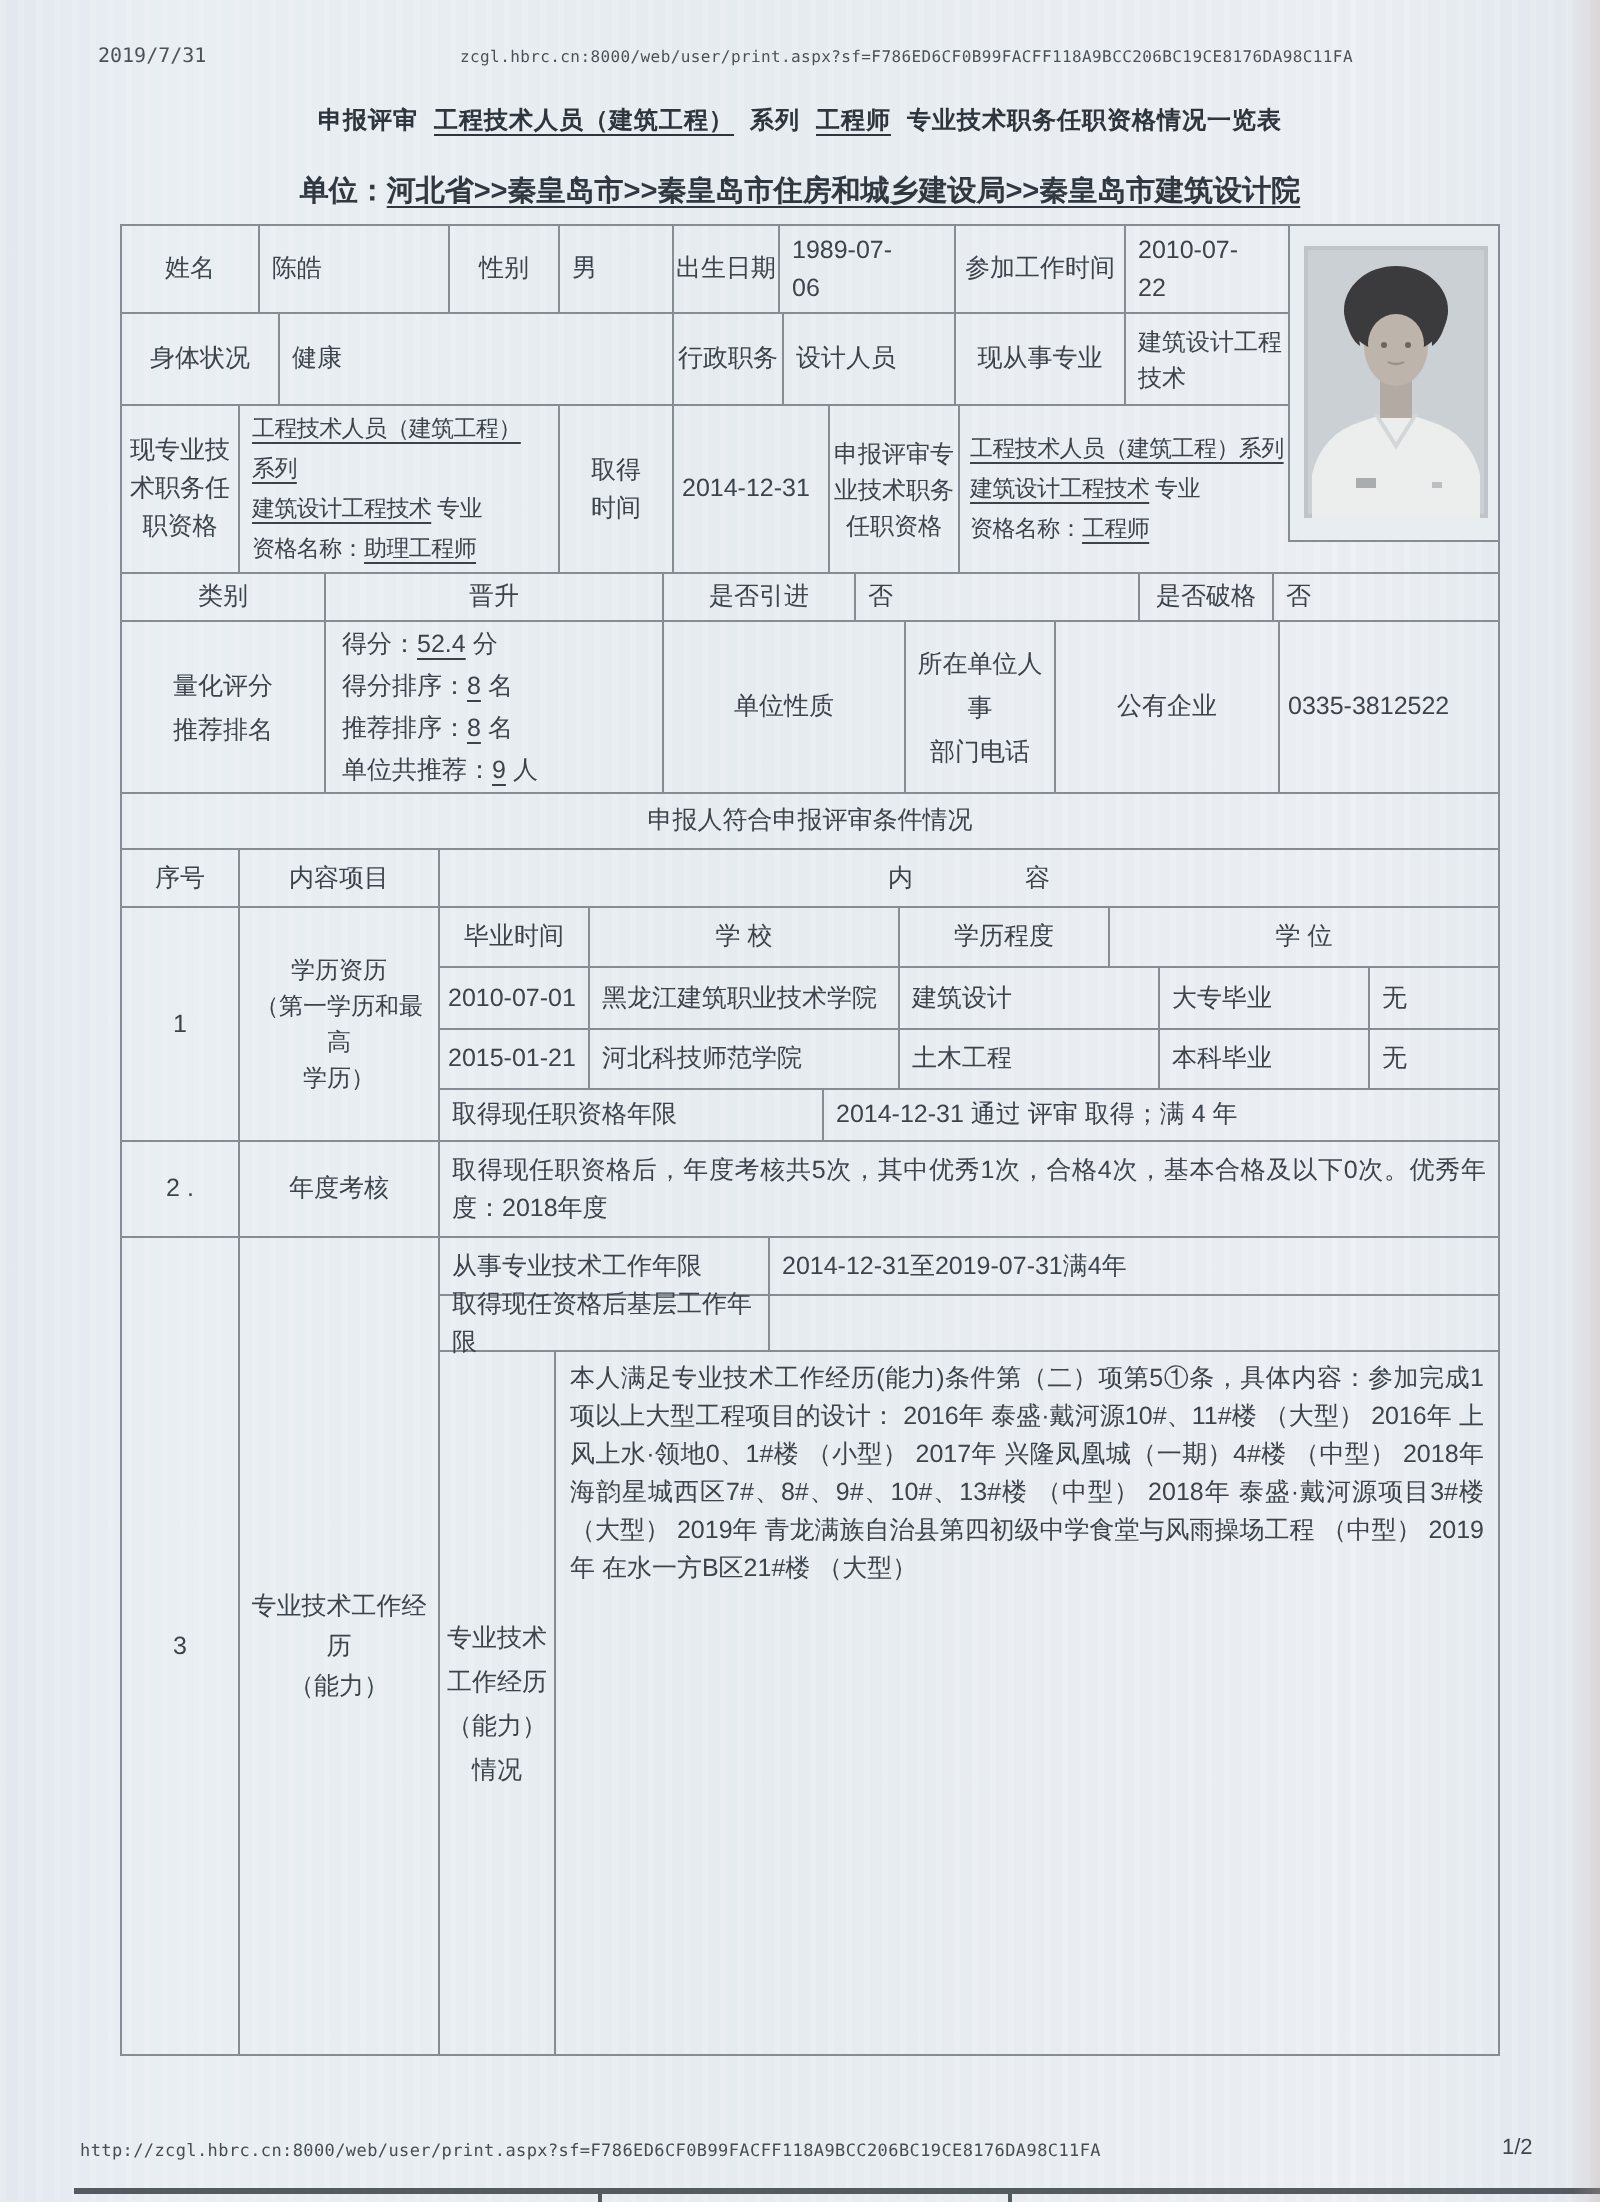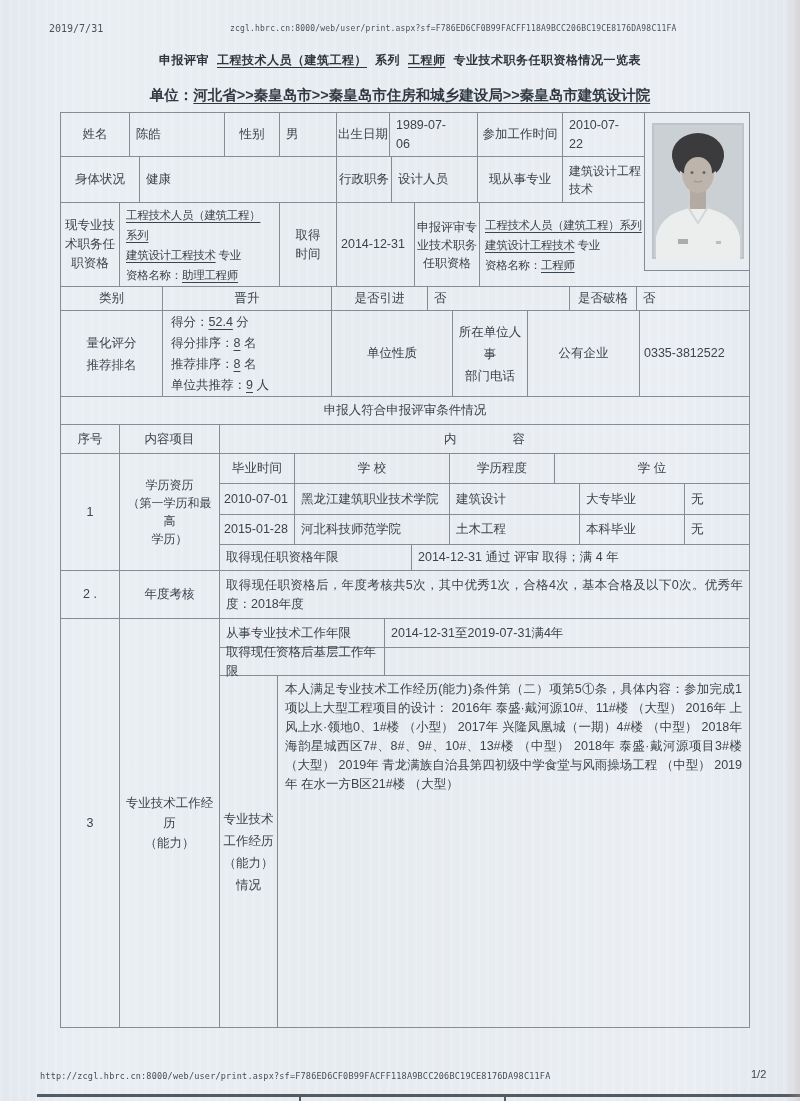--- a/index.html
+++ b/index.html
@@ -176,21 +176,21 @@
           <div class="c fill noborder">学 位</div>
         </div>
         <div class="sr" style="height:30px">
           <div class="c lft" style="width:75px;padding-left:4px">2010-07-01</div>
           <div class="c lft" style="width:155px">黑龙江建筑职业技术学院</div>
           <div class="c lft" style="width:130px">建筑设计</div>
           <div class="c lft" style="width:105px">大专毕业</div>
           <div class="c lft fill noborder">无</div>
         </div>
         <div class="sr" style="height:29px">
-          <div class="c lft" style="width:75px;padding-left:4px">2015-01-28</div>
+          <div class="c lft" style="width:75px;padding-left:4px">2015-01-21</div>
           <div class="c lft" style="width:155px">河北科技师范学院</div>
           <div class="c lft" style="width:130px">土木工程</div>
           <div class="c lft" style="width:105px">本科毕业</div>
           <div class="c lft fill noborder">无</div>
         </div>
         <div class="sr last">
           <div class="c lft" style="width:192px">取得现任职资格年限</div>
           <div class="c lft fill noborder">2014-12-31 通过 评审 取得；满 4 年</div>
         </div>
       </div>

